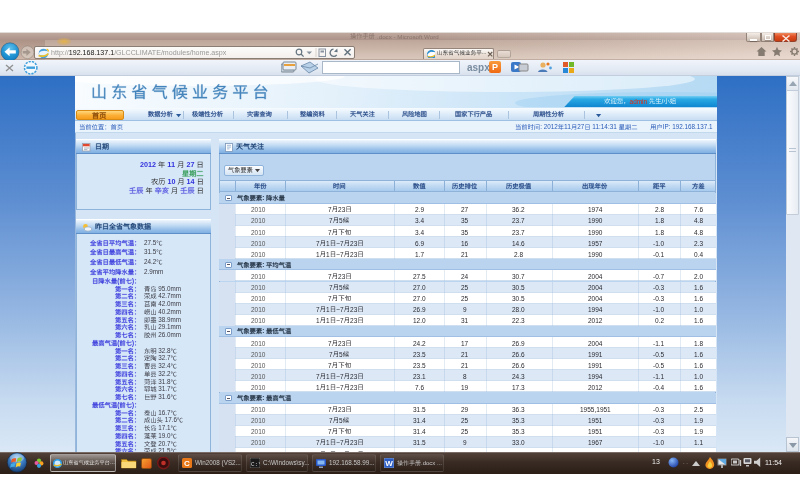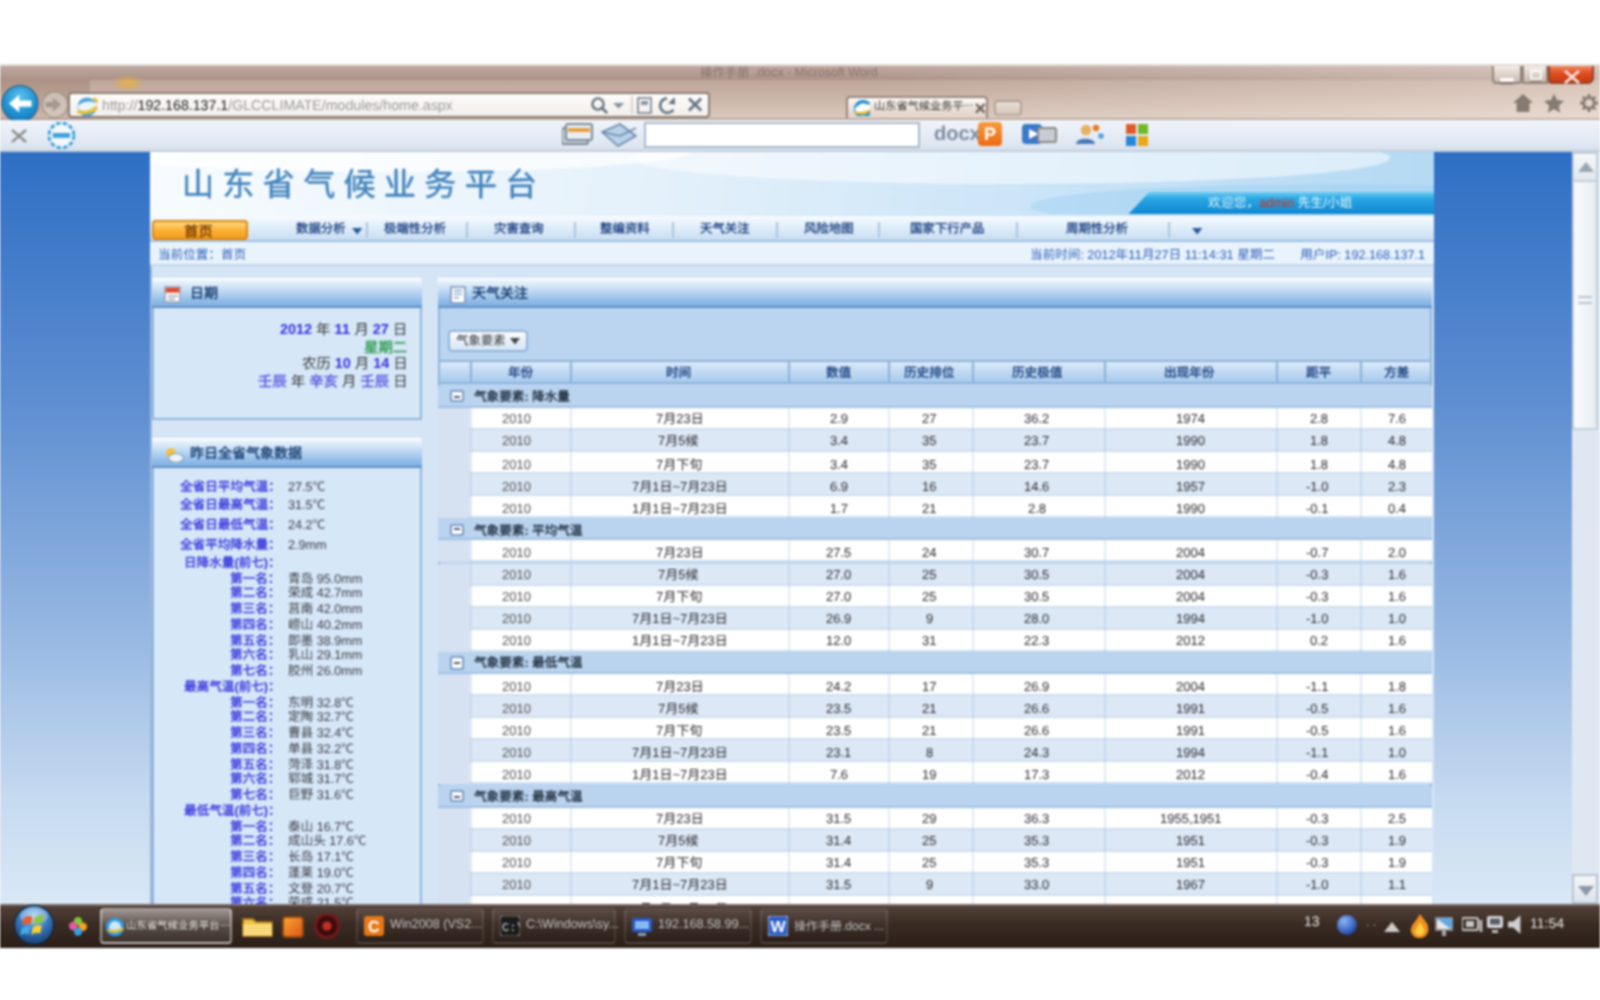--- a/index.html
+++ b/index.html
@@ -246,21 +246,21 @@
       <rect x="3.4" y="5.5" width="8.6" height="2.4" fill="#3f9fdc"></rect>
     </svg>
     <svg style="position:absolute;left:281px;top:60.5px;" width="40" height="14">
       <rect x="0" y="3" width="13" height="8" rx="1" fill="#c8d4e0" stroke="#7a8894"></rect>
       <rect x="2" y="1" width="13" height="8" rx="1" fill="#e8eef4" stroke="#7a8894"></rect>
       <rect x="3" y="3" width="11" height="2" fill="#e8a03c"></rect>
 <path d="M20,5l9,-4l8,6l-9,5z" fill="#b8d0e8" stroke="#6a88a8" stroke-width=".8"></path>
       <path d="M20,5l9,2l8,-4" fill="none" stroke="#6a88a8" stroke-width=".8"></path>
     </svg>
     <div style="position:absolute;left:322px;top:60.5px;width:138px;height:13px;background:#fff;border:1px solid #a8b8c8"></div>
-    <div style="position:absolute;left:467px;top:61.5px;font-size:10px;color:#7a8da0;white-space:nowrap;font-weight:bold">docx</div>
+    <div style="position:absolute;left:467px;top:61.5px;font-size:10px;color:#7a8da0;white-space:nowrap;font-weight:bold">aspx</div>
     <div style="position:absolute;left:489px;top:61px;width:12px;height:12px;background:linear-gradient(180deg,#f89b3c,#ef6a14);border-radius:2px"></div>
     <div style="position:absolute;left:492px;top:61.6px;font-size:9px;color:#fff;white-space:nowrap;font-weight:bold">P</div>
     <svg style="position:absolute;left:511px;top:60px;" width="70" height="15">
       <rect x="0" y="2" width="10" height="10" rx="2" fill="#3a78c8"></rect>
       <path d="M3.5,4.5l5,2.5l-5,2.5z" fill="#fff"></path>
       <rect x="8" y="4" width="9" height="7" rx="1" fill="#c8ccd4" stroke="#888"></rect>
 <circle cx="32" cy="5" r="2.6" fill="#e8b060"></circle>
       <path d="M27,12c0,-3.5 9.5,-3.5 9.5,0z" fill="#4a7ab8"></path>
       <circle cx="37" cy="4" r="1.6" fill="#e87820"></circle>
       <circle cx="39.5" cy="8" r="1.4" fill="#50a0e0"></circle>

